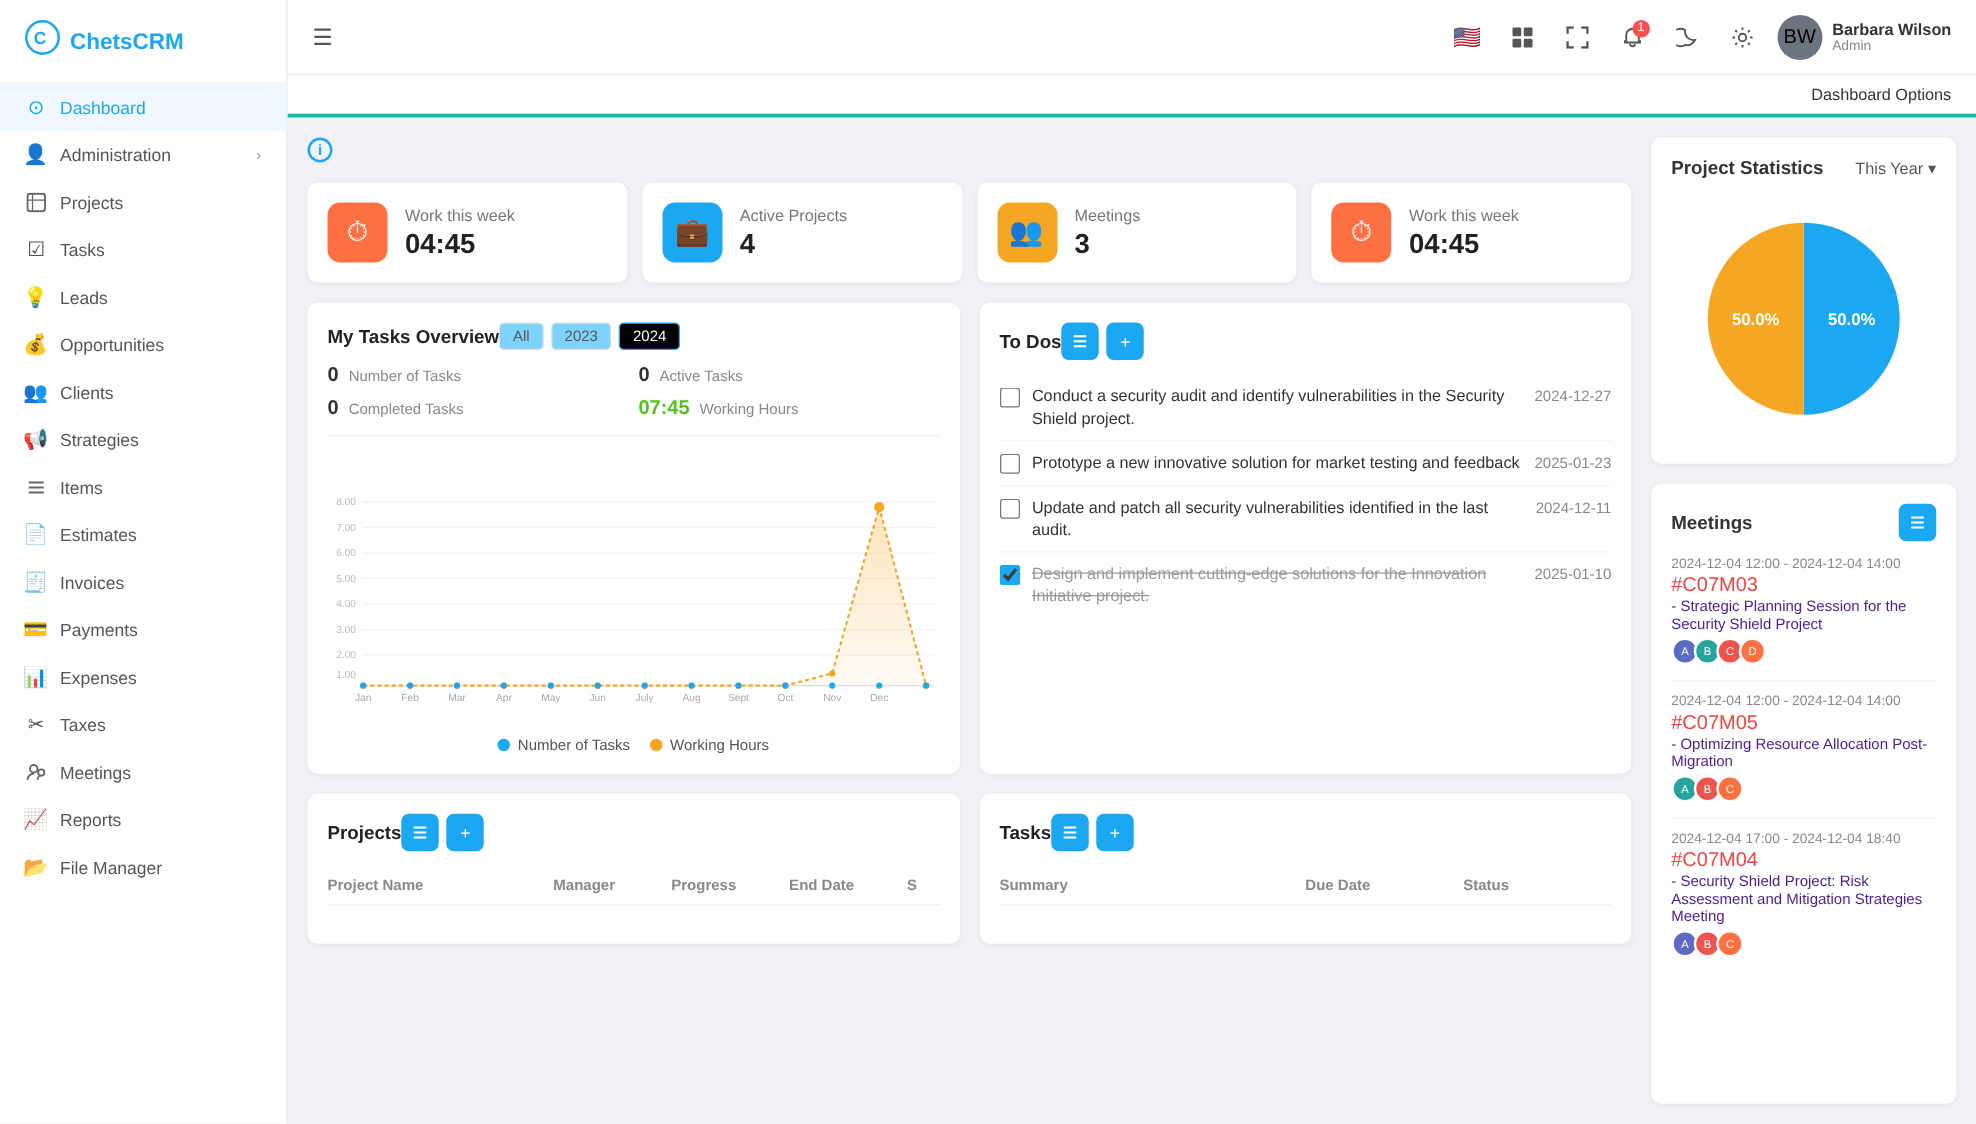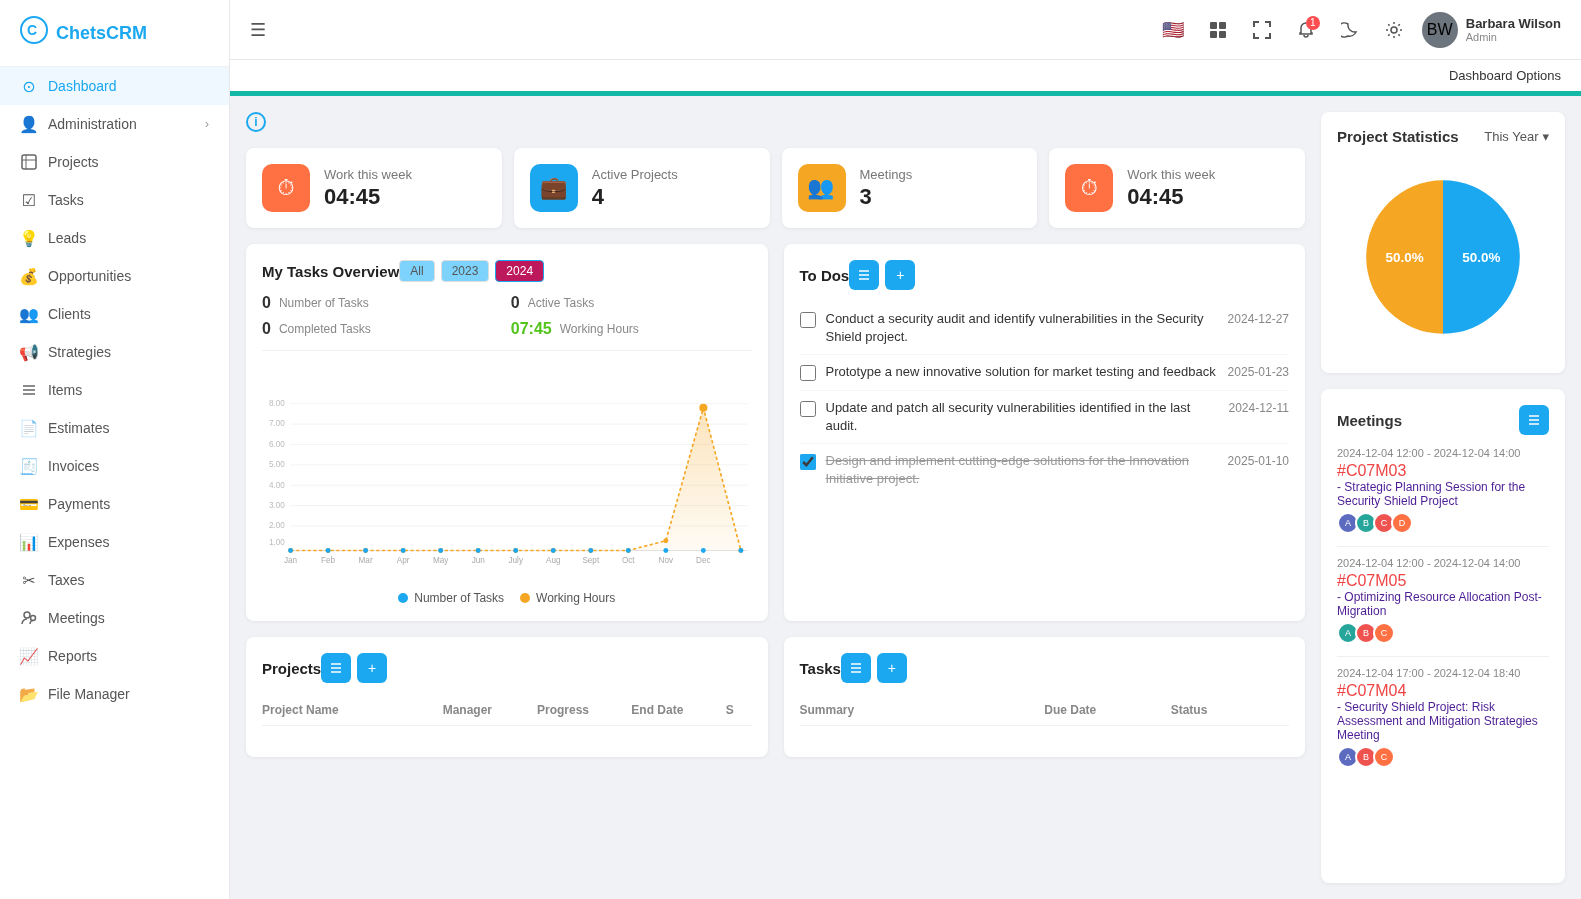--- a/index.html
+++ b/index.html
@@ -32,21 +32,21 @@
     .header-icon { width: 32px; height: 32px; display: flex; align-items: center; justify-content: center; cursor: pointer; color: #555; font-size: 18px; border-radius: 6px; }
     .notification-wrapper { position: relative; }
     .notification-badge { position: absolute; top: 2px; right: 2px; background: #ff4d4f; color: #fff; border-radius: 50%; width: 14px; height: 14px; font-size: 10px; display: flex; align-items: center; justify-content: center; }
     .user-info { display: flex; align-items: center; gap: 8px; cursor: pointer; }
     .avatar { width: 36px; height: 36px; border-radius: 50%; background: #ccc; overflow: hidden; display: flex; align-items: center; justify-content: center; font-size: 16px; color: #000000; background: #6c757d; }
     .user-details { display: flex; flex-direction: column; }
     .user-name { font-weight: 600; font-size: 13px; }
     .user-role { font-size: 11px; color: #888; }
     
     
-    .dashboard-options-bar { background: #fff; border-bottom: 5px solid #14b8a6; padding: 8px 20px; display: flex; justify-content: flex-end; align-items: center; }
+    .dashboard-options-bar { background: #fff; border-bottom: 3px solid #14b8a6; padding: 8px 20px; display: flex; justify-content: flex-end; align-items: center; }
     .dashboard-options-btn { display: flex; align-items: center; gap: 6px; font-size: 13px; color: #333; cursor: pointer; }
     
     
     .content-area { flex: 1; overflow-y: auto; padding: 16px; display: flex; gap: 16px; }
     .content-main { flex: 1; display: flex; flex-direction: column; gap: 16px; min-width: 0; }
     .content-right { width: 244px; flex-shrink: 0; display: flex; flex-direction: column; gap: 16px; }
     
     
     .stats-row { display: flex; gap: 12px; }
     .stat-card { flex: 1; background: #fff; border-radius: 8px; padding: 16px; display: flex; align-items: center; gap: 14px; box-shadow: 0 1px 4px rgba(0,0,0,0.06); }
@@ -59,21 +59,21 @@
     
     
     .middle-row { display: flex; gap: 16px; }
     .tasks-overview { flex: 1; background: #fff; border-radius: 8px; padding: 16px; box-shadow: 0 1px 4px rgba(0,0,0,0.06); }
     .todos-panel { flex: 1; background: #fff; border-radius: 8px; padding: 16px; box-shadow: 0 1px 4px rgba(0,0,0,0.06); }
     
     .panel-header { display: flex; align-items: center; margin-bottom: 12px; }
     .panel-title { font-size: 15px; font-weight: 600; color: #222; }
     .panel-actions { display: flex; gap: 6px; align-items: center; }
     .year-btn { padding: 3px 10px; border-radius: 4px; border: 1px solid #ddd; background: #7dd3fc; cursor: pointer; font-size: 12px; color: #555; }
-    .year-btn.active { background: #be185d; color: #fff; border-color: #1ba8f0; }
+    .year-btn.active { background: #000000; color: #fff; border-color: #1ba8f0; }
     .icon-btn { width: 30px; height: 30px; border-radius: 6px; background: #1ba8f0; color: #fff; border: none; cursor: pointer; display: flex; align-items: center; justify-content: center; font-size: 14px; }
     
     .tasks-stats { display: grid; grid-template-columns: 1fr 1fr; gap: 8px; margin-bottom: 12px; padding-bottom: 12px; border-bottom: 1px solid #f0f0f0; }
     .tasks-stat { display: flex; align-items: center; gap: 8px; }
     .tasks-stat-num { font-size: 16px; font-weight: 600; }
     .tasks-stat-label { font-size: 12px; color: #888; }
     .tasks-stat-num.green { color: #52c41a; }
     
     
     .chart-container { height: 220px; position: relative; }

